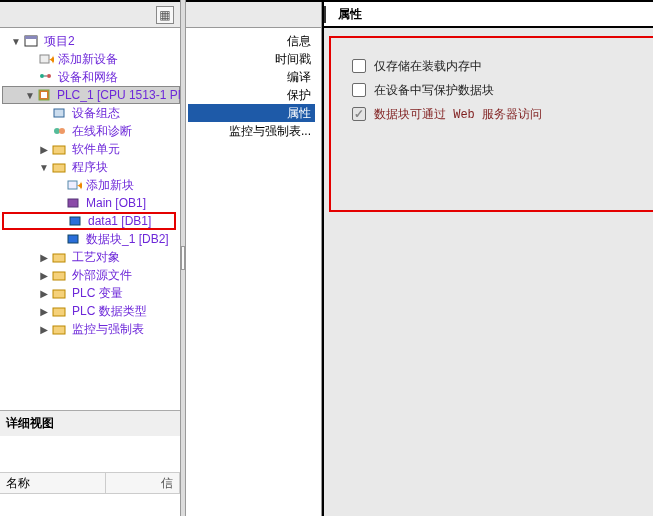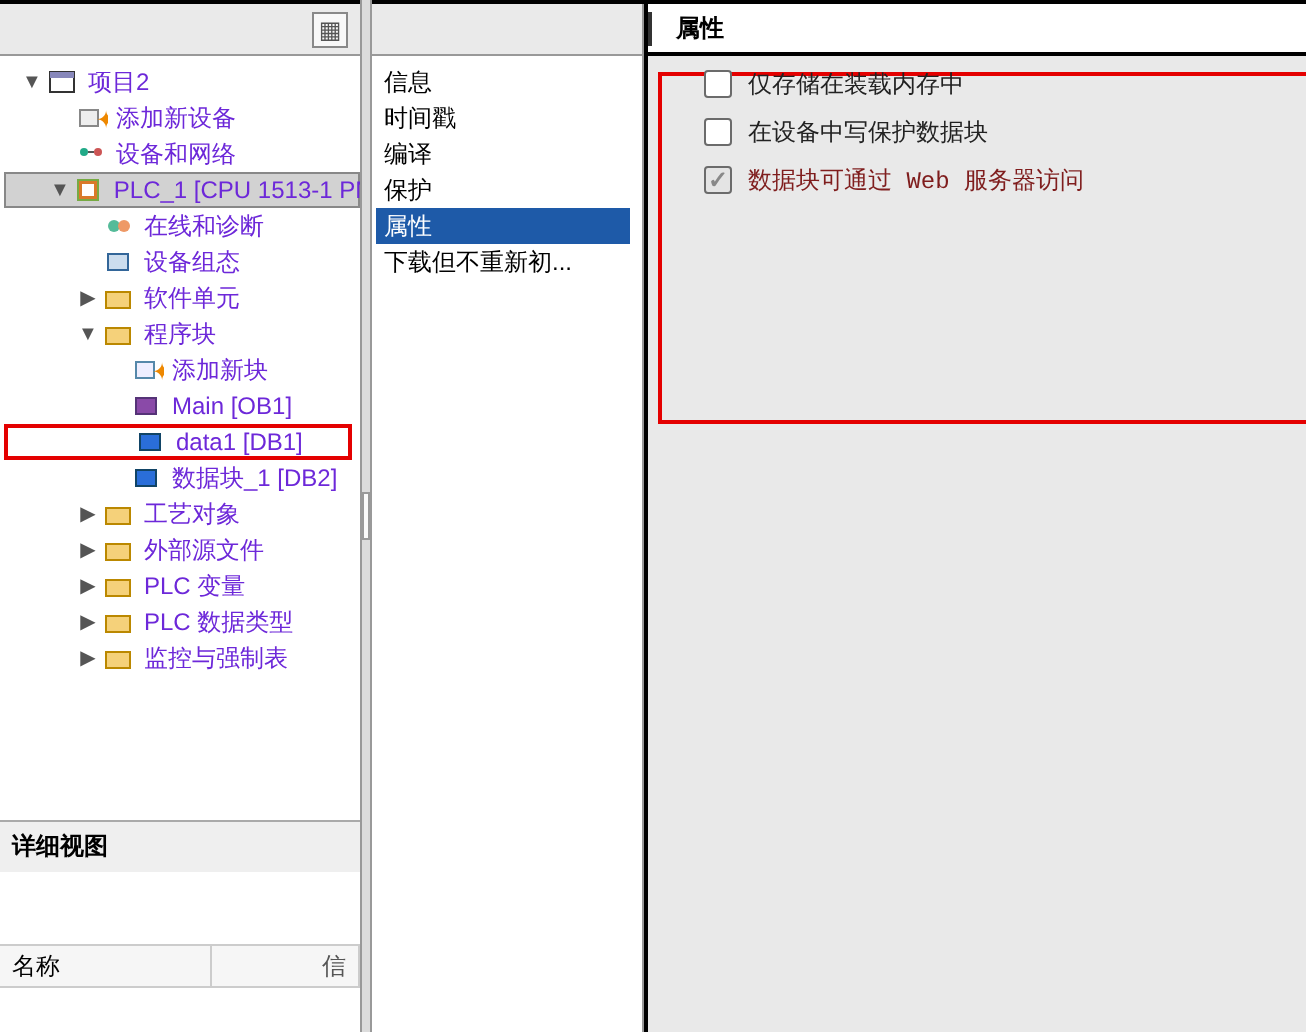--- a/index.html
+++ b/index.html
@@ -21,28 +21,28 @@
   .plc-sel { background:#d2d2d2; border:1px solid #888; }
   .hi-red { border:2px solid #e40000; position: relative; }
   .detail-header { border-top:1px solid #aaa; height: 26px; background:#efefef; display:flex; align-items:center; padding:4px 6px; font-weight:bold; }
   .grid-head { display:flex; border-top:1px solid #ccc; border-bottom:1px solid #ccc; height:22px; background:#f6f6f6; }
   .grid-head .col { border-right:1px solid #ccc; padding:2px 6px; }
   .grid-head .col:nth-child(1){ width:106px;font-family:Liberation Serif, serif; }
   .grid-head .col:nth-child(2){ flex:1; text-align:right; color:#555; }
   .mid-panel { width: 140px; background:#fff; border-right:1px solid #999; }
   .mid-top { height:26px; border-bottom:1px solid #999; background:#eaeaea; }
   .cat-list { padding: 4px 6px; }
-  .cat-item { height:18px; line-height:18px; padding:0 4px; cursor:pointer; color:#000; }
+  .cat-item { height:18px; line-height:18px; padding:0 4px; cursor:pointer; color:#000;text-align:right; }
   .cat-item.sel { background:#1e5aa8; color:#fff; }
   .right-panel { flex:1; background:#e9e9e9; position:relative; border-left:2px solid #000; }
   .right-header { height:26px; border-bottom:2px solid #000; background:#fff; display:flex; align-items:center; }
   .right-header .col2 { border-left:2px solid #333; padding-left:12px; font-weight:bold; flex:1; }
   .right-body { position:absolute; left:0; right:0; top:26px; bottom:0; }
   .hi-box { position:absolute; left:5px; top:8px; width:394px; height:176px; border:2px solid #e40000; }
-  .cb-list { position:absolute; left:28px; top:4px; display:flex; flex-direction:column; gap:4px; }
+  .cb-list { position:absolute; left:28px; top:28px; display:flex; flex-direction:column; gap:4px; }
   .cb-row { display:flex; align-items:center; height:20px; }
   .cb { width:14px; height:14px; border:1px solid #6b6b6b; background:#fff; border-radius:2px; margin-right:8px; display:inline-flex; align-items:center; justify-content:center; }
   .cb.checked::after { content:"✓"; color:#1a66b3; font-size:12px; font-weight:bold; }
   .cb.disabled { background:#e4e4e4; }
   .cb.disabled.checked::after { color:#888; }
   .cb-label { color:#222; }
   .cb-row.disabled .cb-label { color:#7f1d1d;font-family:Liberation Mono, monospace; }
   .hi-small { border:2px solid #e40000; padding:1px 4px 1px 0; }
   .vsplit { position:absolute; left:180px; top:0; bottom:0; width:6px; background:#dcdcdc; border-left:1px solid #999; border-right:1px solid #999; display:flex; align-items:center; justify-content:center; }
   .vsplit .grip { width:4px; height:24px; background:#fafafa; border:1px solid #999; }
@@ -97,34 +97,34 @@
                 <rect x="2" y="2" width="10" height="10" fill="#d97a2b" stroke="#7a4"></rect>
                 <rect x="4" y="4" width="6" height="6" fill="#fff"></rect>
               </svg>
             </span>
           <span class="tlabel">PLC_1 [CPU 1513-1 PN]</span>
         </div>
         <div class="tree-row ind3">
           <span class="exp"></span>
           <span class="ticon">
               <svg>
+                <rect x="2" y="3" width="10" height="8" fill="#cde" stroke="#369"></rect>
+              </svg>
+            </span>
+          <span class="tlabel">设备组态</span>
+        </div>
+        <div class="tree-row ind3">
+          <span class="exp"></span>
+          <span class="ticon">
+              <svg>
                 <circle cx="5" cy="7" r="3" fill="#5b9"></circle>
                 <circle cx="10" cy="7" r="3" fill="#e96"></circle>
               </svg>
             </span>
           <span class="tlabel">在线和诊断</span>
-        </div>
-        <div class="tree-row ind3">
-          <span class="exp"></span>
-          <span class="ticon">
-              <svg>
-                <rect x="2" y="3" width="10" height="8" fill="#cde" stroke="#369"></rect>
-              </svg>
-            </span>
-          <span class="tlabel">设备组态</span>
         </div>
         <div class="tree-row ind3">
           <span class="exp">▶</span>
           <span class="ticon">
               <svg>
                 <rect x="1" y="4" width="12" height="8" fill="#f5d17a" stroke="#b80"></rect>
               </svg>
             </span>
           <span class="tlabel">软件单元</span>
         </div>
@@ -239,21 +239,21 @@
 
   <div style="display:flex; flex:1; flex-direction:row;">
     <div class="mid-panel">
       <div class="mid-top"></div>
       <div class="cat-list">
         <div class="cat-item">信息</div>
         <div class="cat-item">时间戳</div>
         <div class="cat-item">编译</div>
         <div class="cat-item">保护</div>
         <div class="cat-item sel">属性</div>
-        <div class="cat-item">下载但不重新初...</div>
+        <div class="cat-item">监控与强制表...</div>
       </div>
     </div>
 
     <div class="right-panel">
       <div class="right-header">
         <div class="col2">属性</div>
       </div>
       <div class="right-body">
         <div class="hi-box"></div>
         <div class="cb-list">

